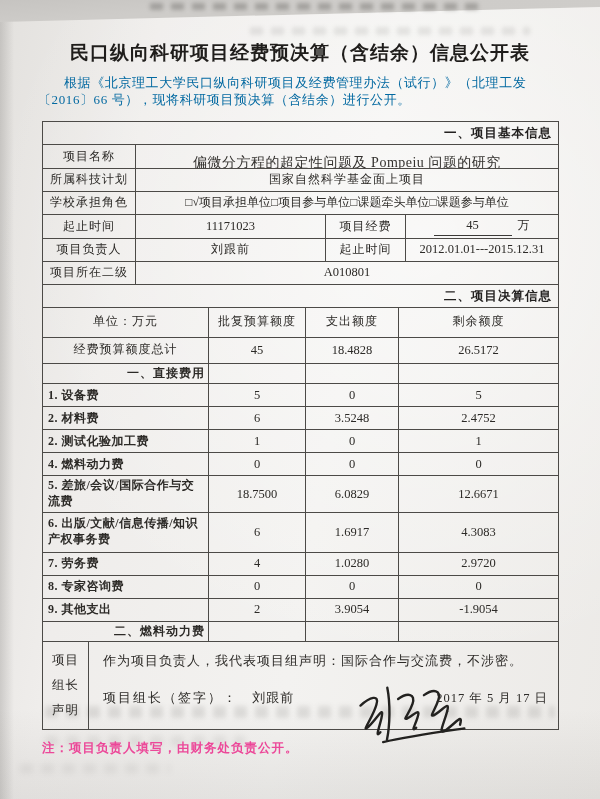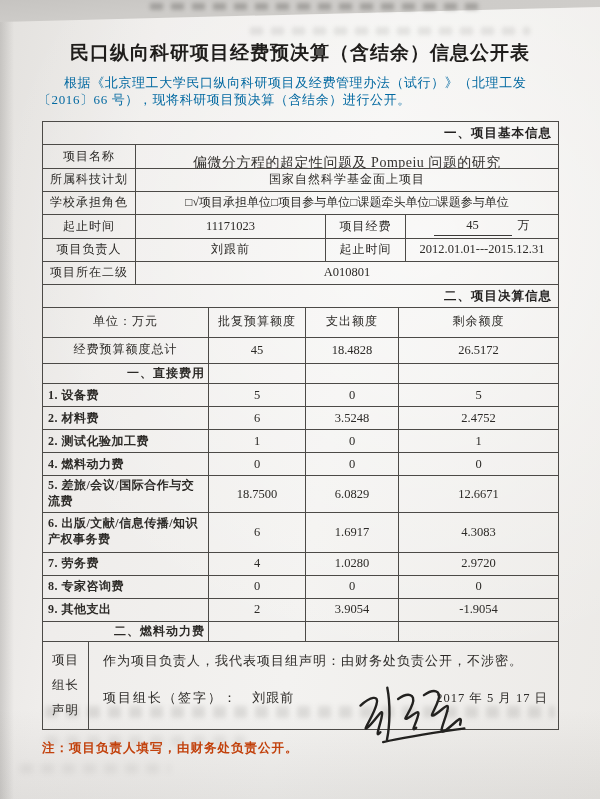--- a/index.html
+++ b/index.html
@@ -117,21 +117,21 @@
   .signature-svg {
     position: absolute; left: 248px; top: -18px; width: 122px; height: 78px;
     transform: rotate(-4deg);
   }
   
   .footnote {
     margin: 10px 8px 0 42px;
     font-size: 12.5px;
     font-weight: bold;
     letter-spacing: 1px;
-    color: #c2410c;
+    color: #ec4899;
   }
 </style>
 </head>
 <body>
 
 <div class="paper">
   <div class="paper-shade-left"></div>
   <div class="paper-shade-bottom"></div>
 </div>
 
@@ -291,21 +291,21 @@
           <col style="width:470px">
         </colgroup>
       <tbody>
           <tr>
         <td class="decl-label-cell">
           <div>项目</div>
           <div>组长</div>
           <div>声明</div>
         </td>
         <td class="decl-content-cell">
-          <div class="decl-statement">作为项目负责人，我代表项目组声明：由财务处负责公开，不涉密。</div>
+          <div class="decl-statement">作为项目负责人，我代表项目组声明：国际合作与交流费，不涉密。</div>
           <div class="decl-sign-row">
             <span class="decl-sign-label">项目组长（签字）：</span>
             <span class="decl-sign-name lbl">刘跟前</span>
             <svg class="signature-svg" viewBox="0 0 122 78">
               <g fill="none" stroke="#232220" stroke-width="2.4" stroke-linecap="round" stroke-linejoin="round">
                 <path d="M10,30 C20,22 30,20 26,30 C22,42 8,58 16,52 C26,44 34,30 30,44 C27,54 22,64 28,58"></path>
                 <path d="M38,14 C40,30 38,52 34,66"></path>
                 <path d="M48,26 C58,20 66,22 62,32 C58,42 50,48 56,46 C64,42 70,36 66,46 C63,54 58,60 64,56"></path>
                 <path d="M74,24 C84,18 92,20 88,30 C84,40 76,48 84,44 C92,40 100,30 96,42"></path>
                 <path d="M96,42 C92,54 84,66 94,60 C104,54 112,44 108,56"></path>

